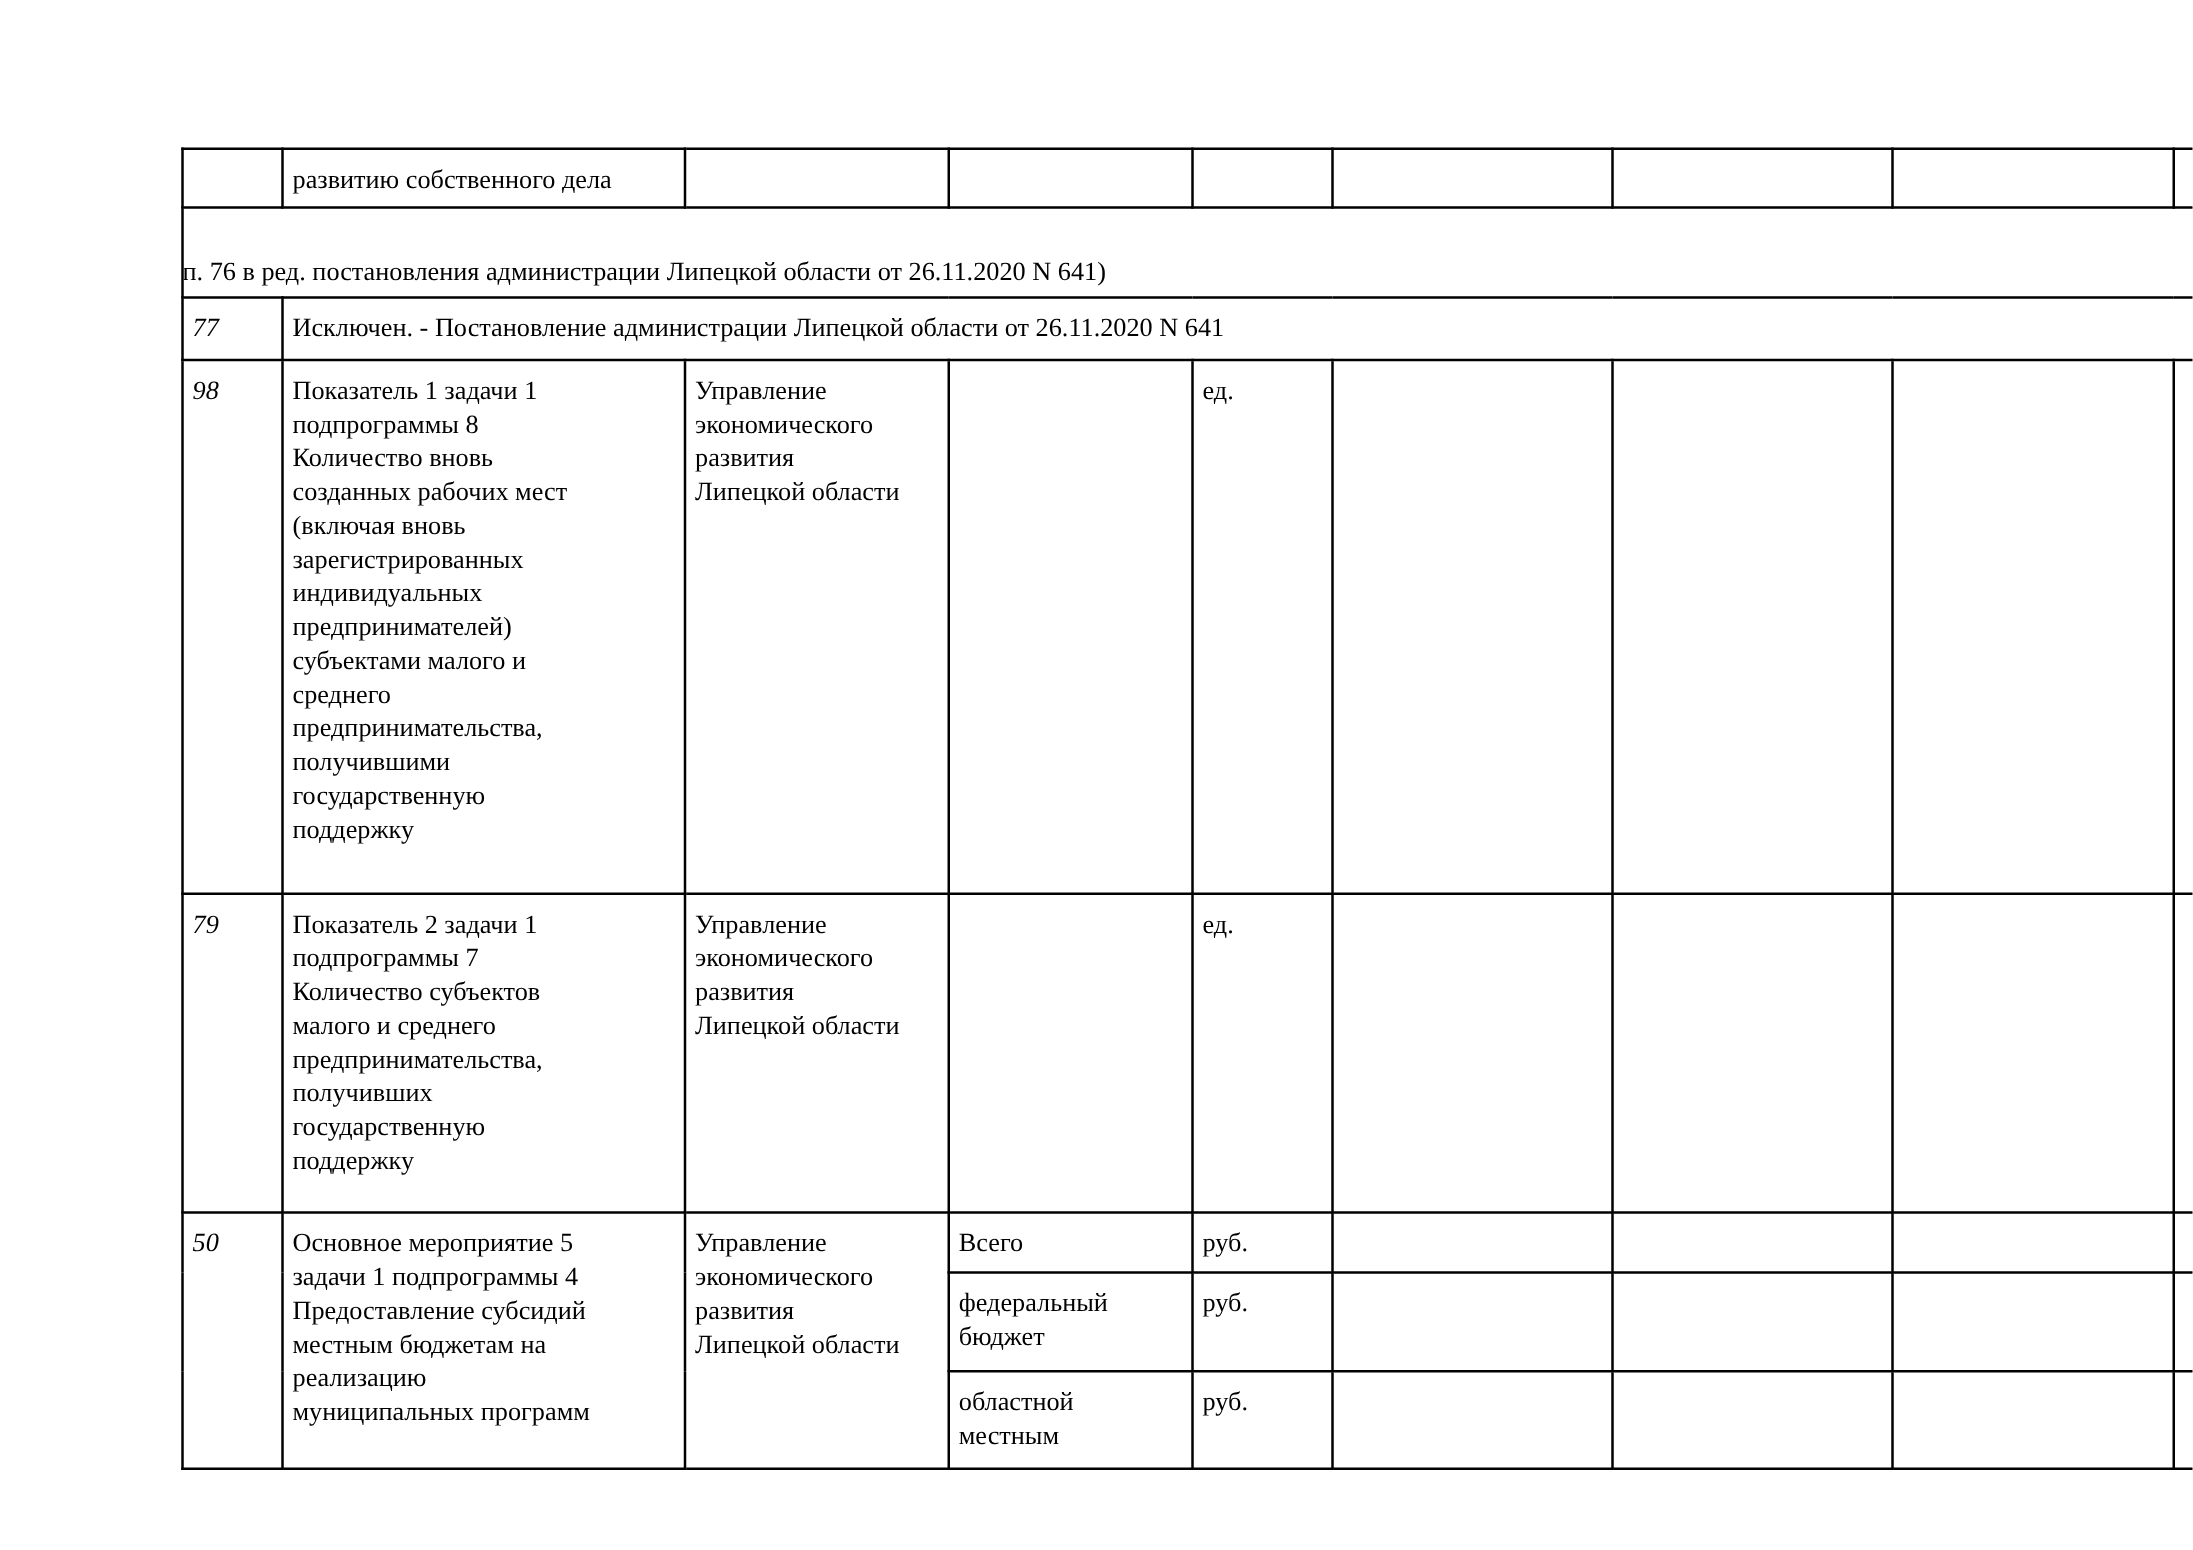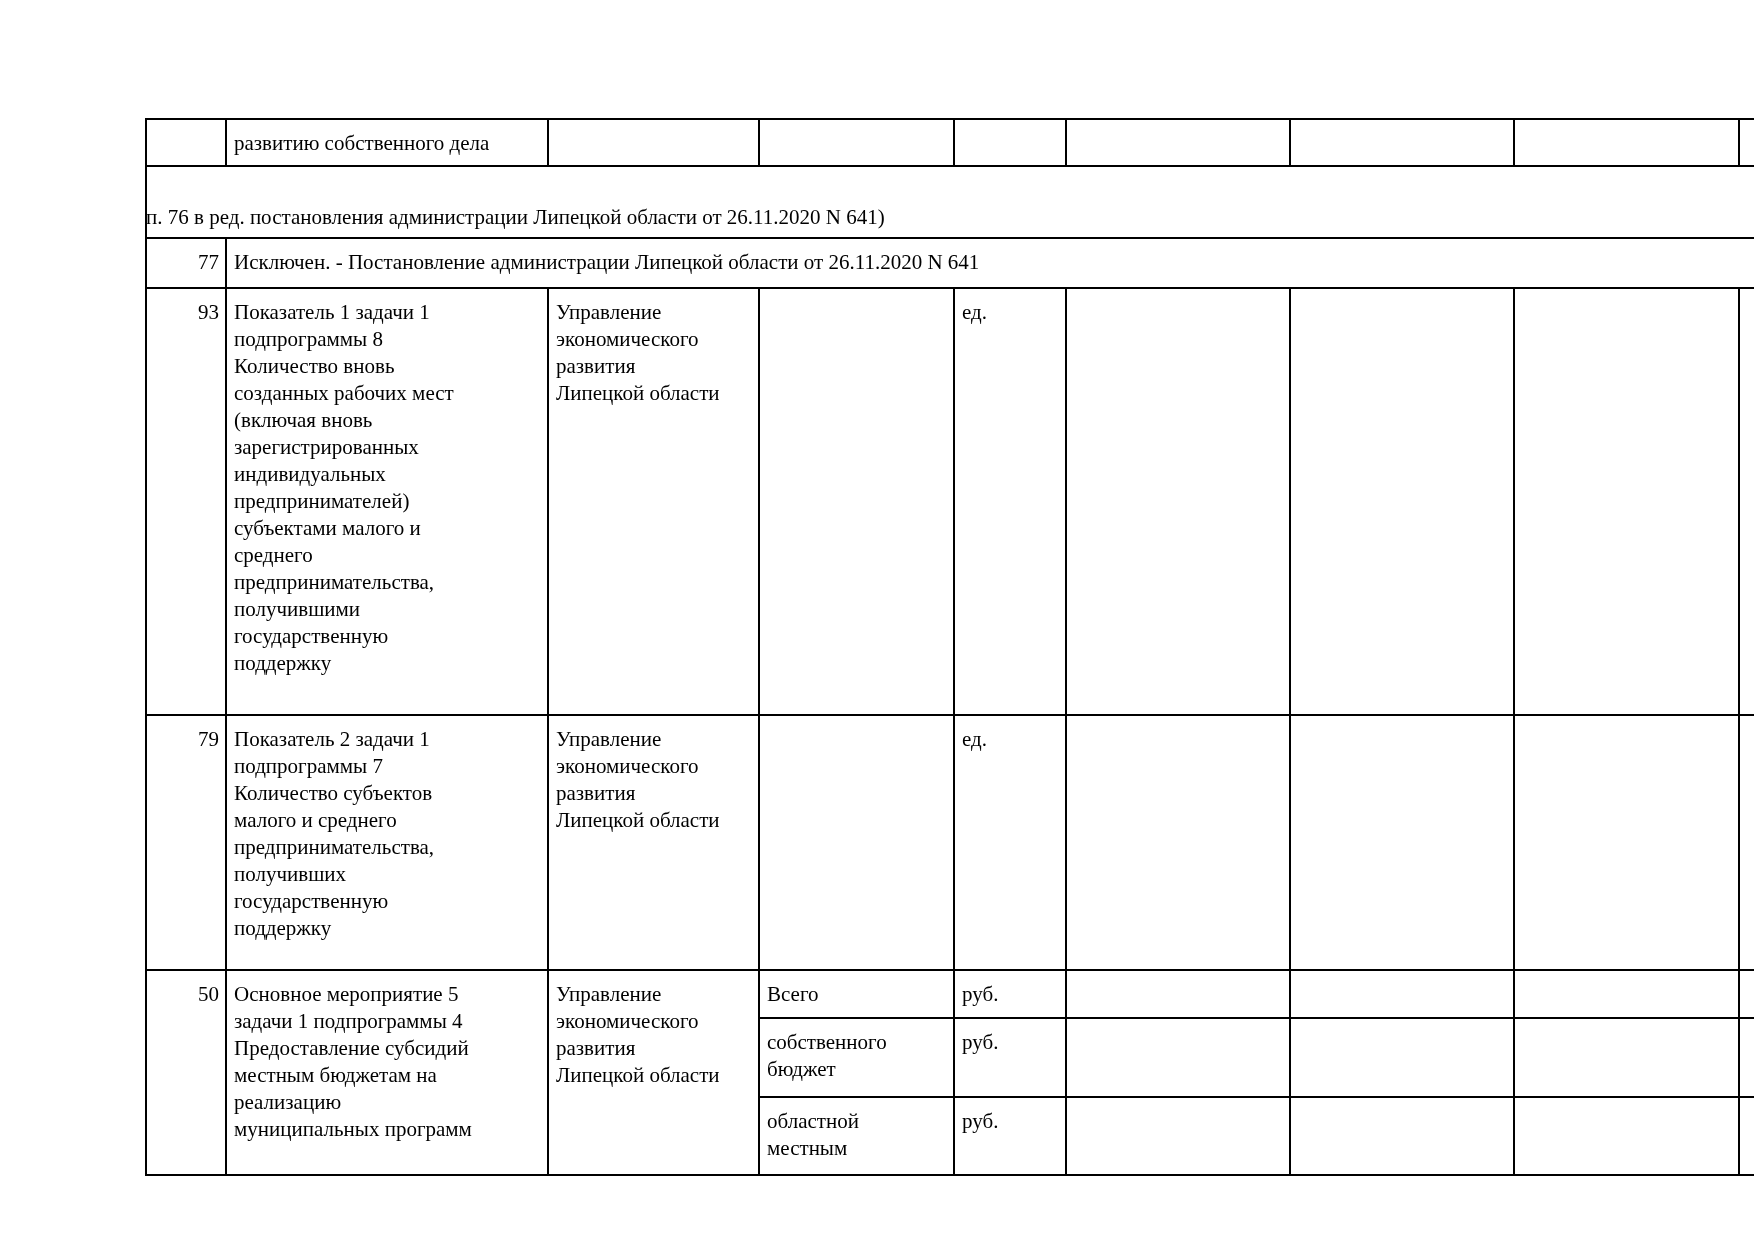--- a/index.html
+++ b/index.html
@@ -35,23 +35,24 @@
     border: 2px solid #000000;
     vertical-align: top;
     padding: 10px 6px 6px 7px;
     font-size: 21px;
     line-height: 27px;
     white-space: pre-line;
     overflow: hidden;
     word-wrap: break-word;
   }
   td.num-cell {
-    text-align: right;
+    text-align: left;
     padding-left: 2px;
     padding-right: 2px;
+    font-style: italic;
   }
   
   tr.row-76-tail   { height: 47px; }
   tr.row-annot     { height: 53px; }
   tr.row-77        { height: 50px; }
   tr.row-78        { height: 427px; }
   tr.row-79        { height: 255px; }
   tr.row-80-a      { height: 48px; }
   tr.row-80-b      { height: 79px; }
   tr.row-80-c      { height: 78px; }
@@ -104,21 +105,21 @@
           <span class="annot-text">(п. 76 в ред. постановления администрации Липецкой области от 26.11.2020 N 641)</span>
         </td>
       </tr>
 
       <tr class="row-77">
         <td class="num-cell">77</td>
         <td colspan="8">Исключен. - Постановление администрации Липецкой области от 26.11.2020 N 641</td>
       </tr>
 
       <tr class="row-78">
-        <td class="num-cell">93</td>
+        <td class="num-cell">98</td>
         <td>Показатель 1 задачи 1
 подпрограммы 8
 Количество вновь
 созданных рабочих мест
 (включая вновь
 зарегистрированных
 индивидуальных
 предпринимателей)
 субъектами малого и
 среднего
@@ -173,21 +174,21 @@
 развития
 Липецкой области</td>
         <td>Всего</td>
         <td>руб.</td>
         <td></td>
         <td></td>
         <td></td>
         <td></td>
       </tr>
       <tr class="row-80-b">
-        <td>собственного
+        <td>федеральный
 бюджет</td>
         <td>руб.</td>
         <td></td>
         <td></td>
         <td></td>
         <td></td>
       </tr>
       <tr class="row-80-c">
         <td>областной
 местным</td>

